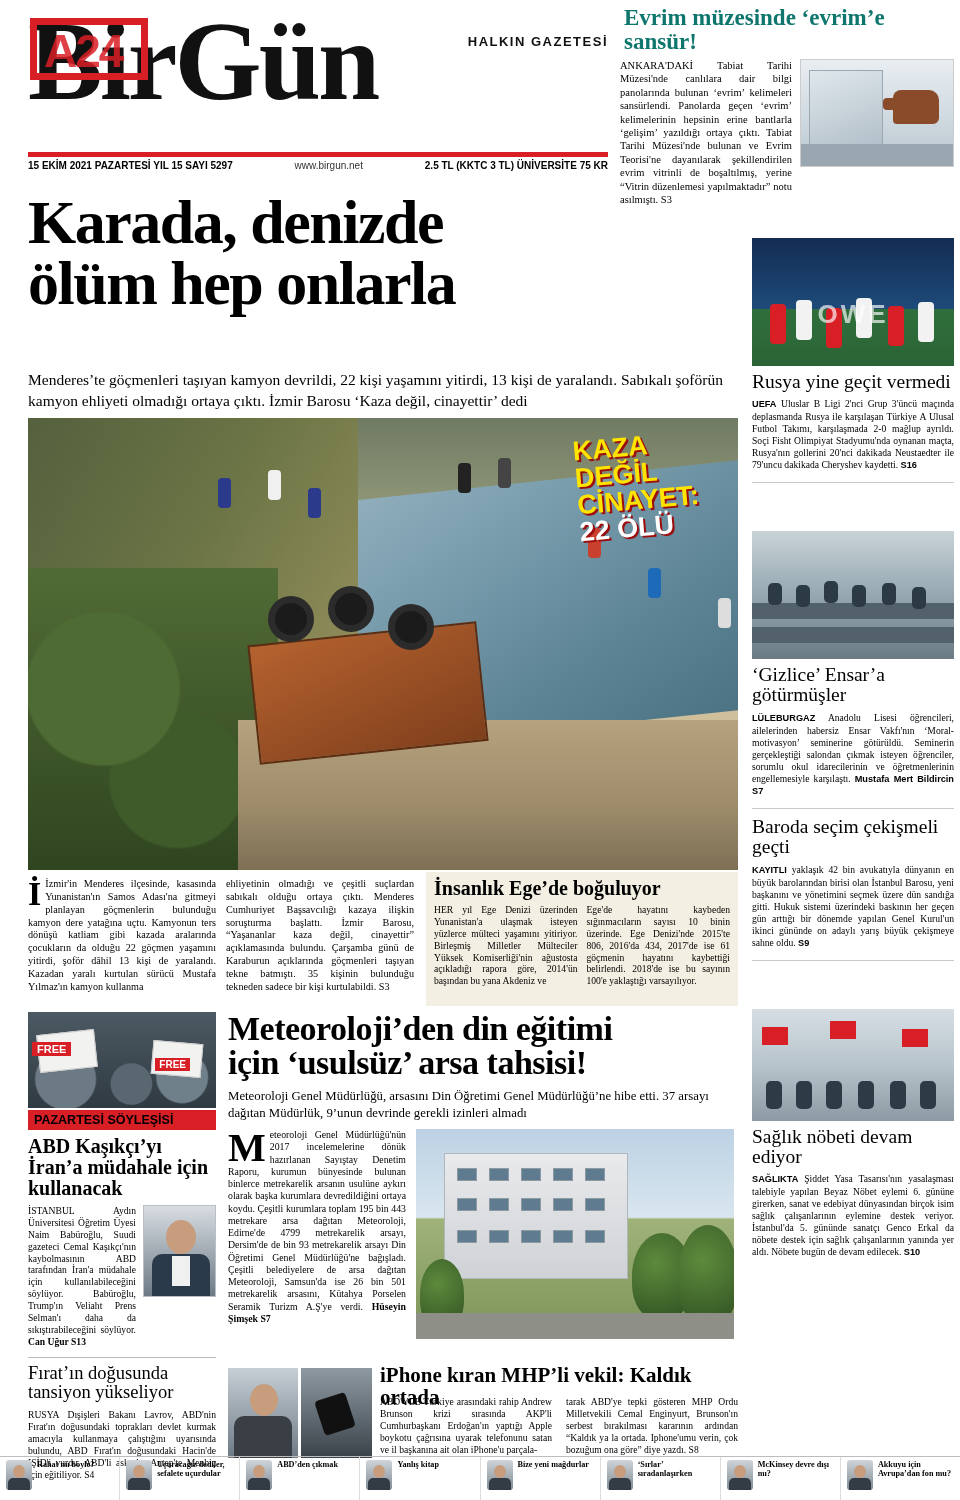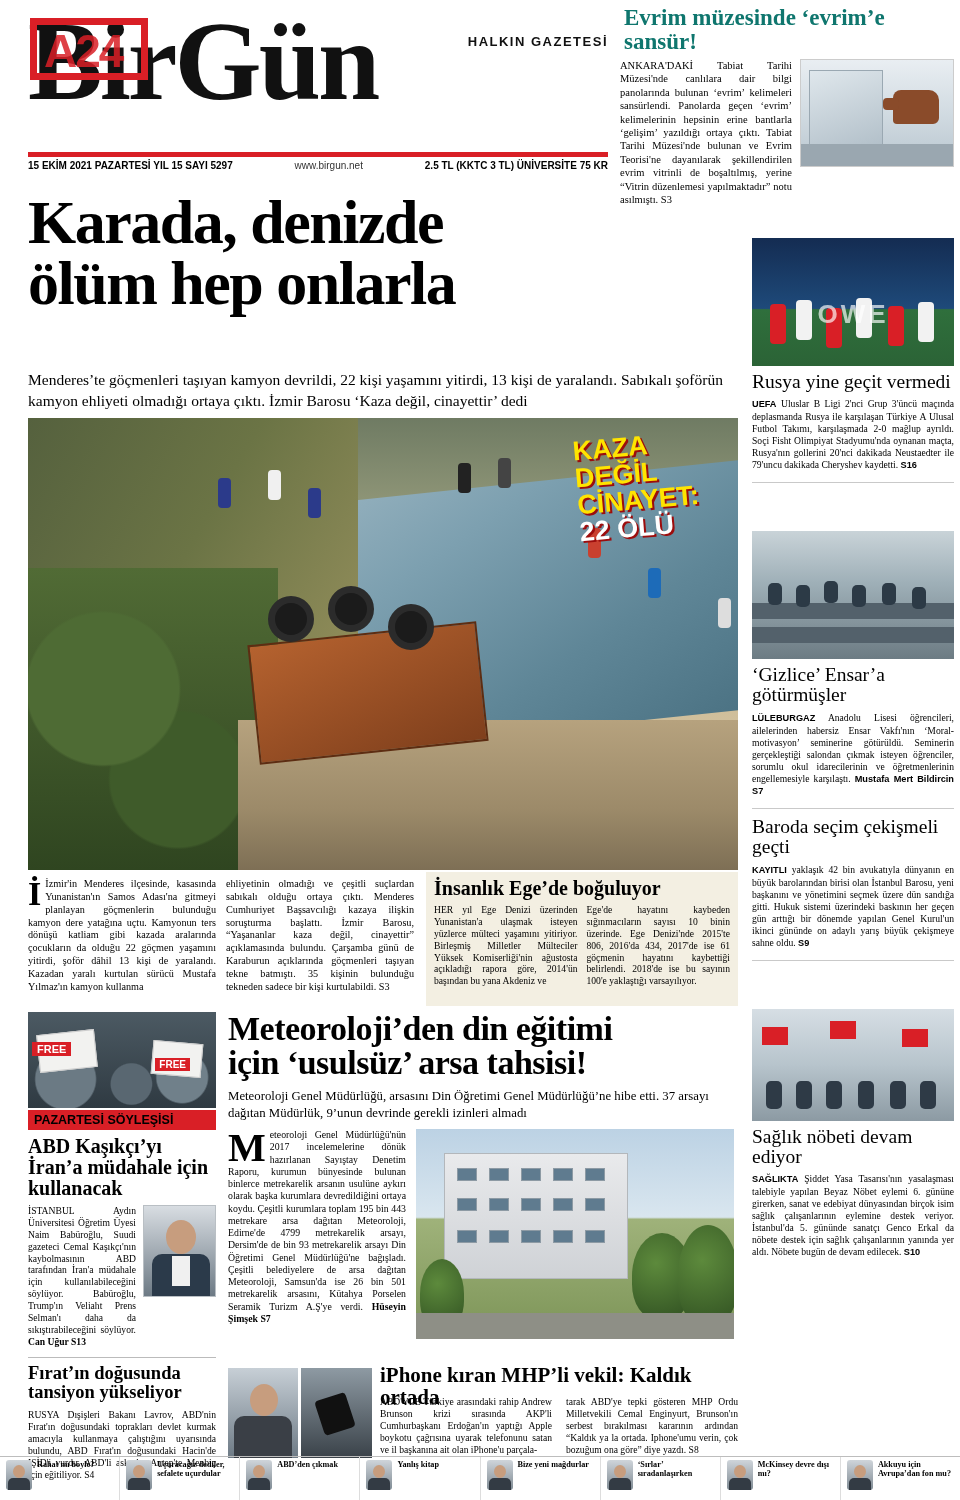--- a/index.html
+++ b/index.html
@@ -225,21 +225,21 @@
     width:73px; height:92px; background:linear-gradient(180deg,#d8dde2,#6d7a85);
     position:relative; overflow:hidden; border:1px solid #b9bfc4;
   }
   .ll-portrait .head { position:absolute; left:22px; top:14px; width:30px; height:34px;
     border-radius:50%; background:#c79d7e; }
   .ll-portrait .body { position:absolute; left:8px; top:48px; width:58px; height:46px;
     background:#2b3a4a; border-radius:10px 10px 0 0; }
   .ll-portrait .shirt { position:absolute; left:28px; top:50px; width:18px; height:30px;
     background:#f0f0f0; }
   .hr-thin { border-top:1px solid #bbb; margin:9px 0 6px; }
-  .ll-title2 { font-weight:bold; font-size:18.5px; line-height:1.06; }
+  .ll-title2 { font-weight:normal; font-size:18.5px; line-height:1.06; }
   .ll-text2 { margin-top:6px; font-size:9.6px; line-height:1.25; text-align:justify; }
 
   
   .iphone { position:absolute; left:228px; top:1368px; width:510px; height:92px; }
   .ip-photos { position:absolute; left:0; top:0; width:144px; height:90px; display:flex; gap:3px; }
   .ip-ph1 { width:70px; height:90px; background:linear-gradient(180deg,#c7cfd6,#6d7a85); position:relative; overflow:hidden;}
   .ip-ph1 .head{ position:absolute; left:22px; top:16px; width:28px; height:32px; border-radius:50%; background:#c79d7e;}
   .ip-ph1 .body{ position:absolute; left:6px; top:48px; width:58px; height:42px; background:#3a3f46; border-radius:10px 10px 0 0;}
   .ip-ph2 { width:71px; height:90px; background:linear-gradient(180deg,#8e9aa3,#3a4249); position:relative; overflow:hidden;}
   .ip-ph2 .phone{ position:absolute; left:18px; top:28px; width:32px; height:36px; background:#111; border-radius:4px; transform:rotate(-18deg);}

